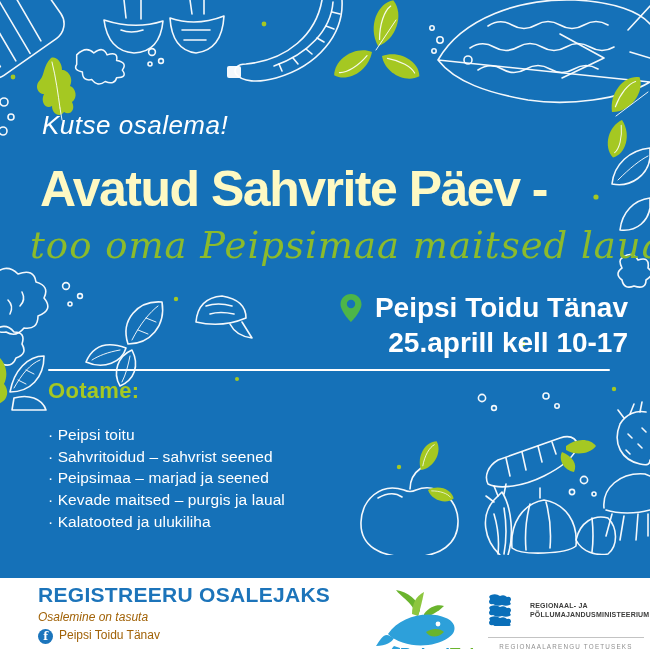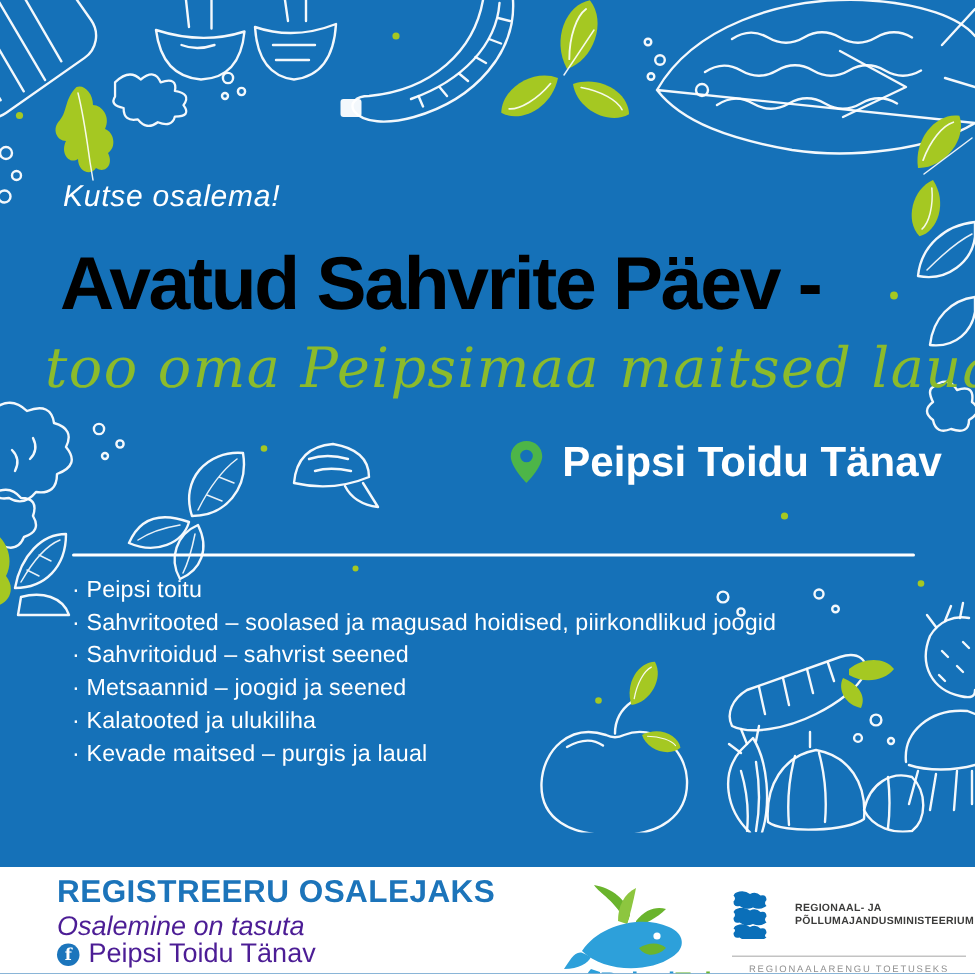--- a/index.html
+++ b/index.html
@@ -13,40 +13,40 @@
   }
   *{box-sizing:border-box;margin:0;padding:0}
   body{font-family:"Liberation Sans",sans-serif;background:#e8e8e8}
   .poster{position:relative;width:650px;height:649px;overflow:hidden;background:var(--background-blue)}
   .doodles{position:absolute;left:0;top:0;width:650px;height:555px;pointer-events:none}
   .doodles path,.doodles circle,.doodles line,.doodles rect{stroke:#fff;stroke-width:1.6;fill:none;stroke-linecap:round;stroke-linejoin:round;opacity:.95}
   .doodles .gfill{fill:var(--leaf-green);stroke:none;opacity:1}
   .doodles .vein{stroke:#fff;stroke-width:1;opacity:.9}
   .doodles .gdot{fill:var(--leaf-green);stroke:none;opacity:1}
 
-  .kicker{position:absolute;left:42px;top:120px;color:#fff;font-size:20px;font-style:italic;letter-spacing:.5px}
-  .title{position:absolute;left:40px;top:160px;color:#000000;font-size:50px;font-weight:bold;letter-spacing:-1.5px;white-space:nowrap}
+  .kicker{position:absolute;left:42px;top:110px;color:#fff;font-size:26px;font-style:italic;letter-spacing:.5px}
+  .title{position:absolute;left:40px;top:160px;color:#fef9c3;font-size:50px;font-weight:bold;letter-spacing:-1.5px;white-space:nowrap}
   .tagline{position:absolute;left:30px;top:224px;color:var(--script-green);font-size:37px;font-style:italic;font-family:"DejaVu Serif",cursive;letter-spacing:1px;white-space:nowrap}
 
   .location{position:absolute;right:22px;top:290px;text-align:right;color:#fff;font-weight:bold;font-size:28px;line-height:35px}
   .loc-row{display:flex;align-items:center;justify-content:flex-end;gap:12px}
   .pin{width:24px;height:30px;display:inline-block}
 
   .divider{position:absolute;left:48px;top:369px;width:562px;height:2px;background:#fff;border-radius:2px}
 
   .expect{position:absolute;left:48px;top:378px;width:565px}
   .expect-heading{color:var(--leaf-green);font-size:22px;font-weight:bold;letter-spacing:.3px}
-  .expect-list{list-style:none;margin-top:5px}
+  .expect-list{list-style:none;margin-top:20px}
   .expect-list li{color:#fff;font-size:15.5px;line-height:21.7px;letter-spacing:.1px}
   .expect-list li::before{content:"· "}
 
   .footer{position:absolute;left:0;top:578px;width:650px;height:94px;background:#fff}
   .footer-left{position:absolute;left:38px;top:5px;color:var(--footer-blue)}
   .register-heading{font-size:21px;font-weight:bold;letter-spacing:.3px;color:var(--footer-blue);margin-bottom:4px}
-  .f-line{font-size:18px;line-height:13.8px;color:#4c1d95}
+  .f-line{font-size:12px;line-height:13.8px;color:#a16207}
   .f-note{font-style:italic}
   .fb-row{display:flex;align-items:center;gap:6px;margin-top:4px}
   .fb-icon{width:15px;height:15px;border-radius:50%;background:#1b75bc;color:#fff;font-size:11px;font-weight:bold;display:flex;align-items:center;justify-content:center;font-family:"DejaVu Serif",serif;line-height:1}
 
   .pt-logo{position:absolute;left:374px;top:10px;width:100px;height:78px}
   .pt-text{font-weight:bold;font-size:17px}
   .ministry{position:absolute;left:488px;top:16px;width:156px}
   .min-top{display:flex;align-items:center;gap:8px}
   .coat{width:26px;height:32px;flex:0 0 auto}
   .min-vline{width:2px;height:32px;background:#0a6fb9}
@@ -239,32 +239,33 @@
   <h1 class="title">Avatud Sahvrite Päev -</h1>
   <div class="tagline">too oma Peipsimaa maitsed lauale</div>
 
   <div class="location">
     <div class="loc-row">
       <svg class="pin" viewBox="0 0 24 30">
         <path d="M12,1 C6,1 1.5,5.5 1.5,11.2 C1.5,18.5 12,29 12,29 C12,29 22.5,18.5 22.5,11.2 C22.5,5.5 18,1 12,1 Z M12,15.2 a4.2,4.2 0 1,1 0,-8.4 a4.2,4.2 0 1,1 0,8.4 Z" fill="#4db548" fill-rule="evenodd"></path>
       </svg>
       <span>Peipsi Toidu Tänav</span>
     </div>
+    <div>25.aprill kell 10-17</div>
   </div>
 
   <div class="divider"></div>
 
   <div class="expect">
+    <div class="expect-heading">Ootame:</div>
     <ul class="expect-list">
         <li>Peipsi toitu</li>
-        <li>Sahvritooted – soolased ja magusad hoidised, piirkondlikud joogid</li>
         <li>Sahvritoidud – sahvrist seened</li>
-        <li>Metsaannid – joogid ja seened</li>
+        <li>Peipsimaa – marjad ja seened</li>
+        <li>Kevade maitsed – purgis ja laual</li>
         <li>Kalatooted ja ulukiliha</li>
-        <li>Kevade maitsed – purgis ja laual</li>
       </ul>
   </div>
 
   <div class="footer">
     <div class="footer-left">
       <div class="register-heading">REGISTREERU OSALEJAKS</div>
       <div class="f-line f-note">Osalemine on tasuta</div>
       <div class="fb-row">
         <span class="fb-icon">f</span>
         <span class="f-line">Peipsi Toidu Tänav</span>

